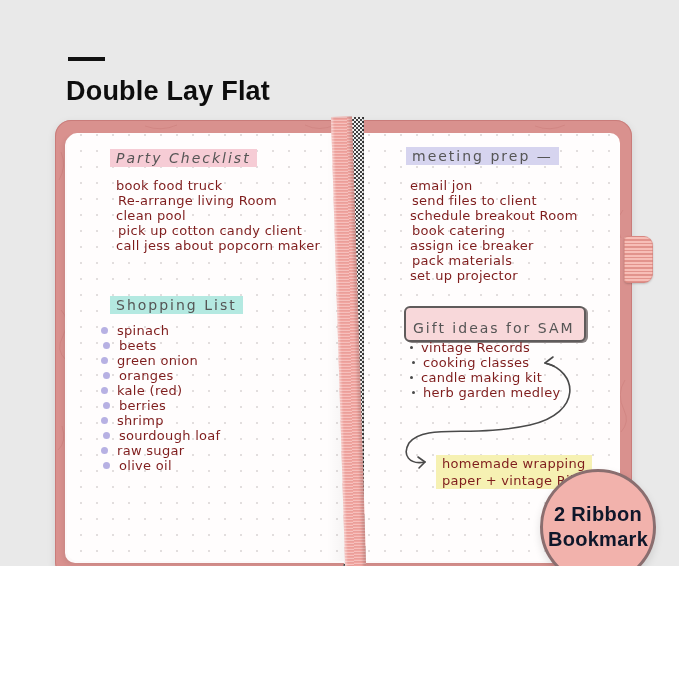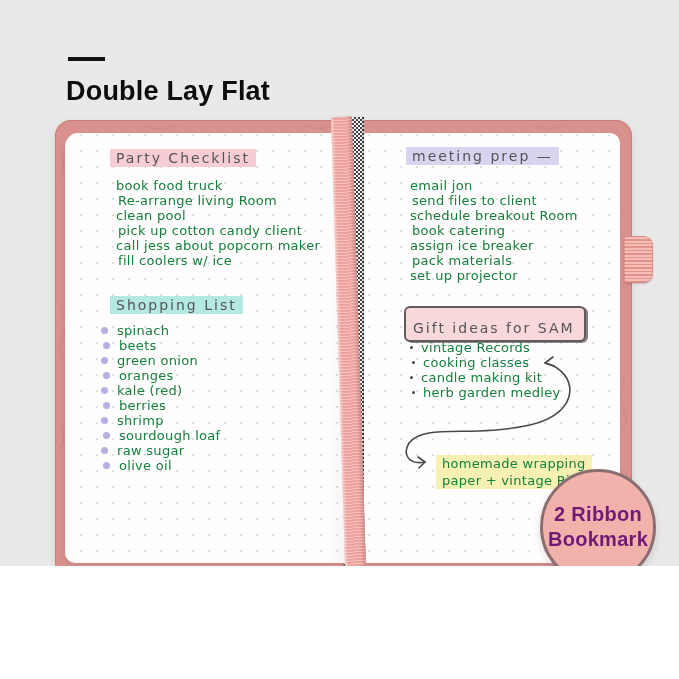--- a/index.html
+++ b/index.html
@@ -12,21 +12,21 @@
   .cover{position:absolute;left:55px;top:120px;width:577px;height:458px;background:#d9918e;
          border-radius:16px;box-shadow:0 3px 8px rgba(0,0,0,.10), inset 0 0 0 1px rgba(190,110,108,.6);}
   .cover-texture{position:absolute;left:0;top:0;width:577px;height:458px;pointer-events:none;}
   .pages{position:absolute;left:12px;top:13px;width:553px;height:428px;background:#fffdfd;border-radius:10px;
          background-image:radial-gradient(circle,#e2dede 1px,transparent 1.3px);
          background-size:16px 16px;background-position:6px 10px;
          box-shadow:-2px 2px 0 rgba(255,255,255,.95), -4px 4px 5px rgba(0,0,0,.07);}
   .gutter{position:absolute;left:260px;top:0;width:40px;height:428px;
           background:linear-gradient(to right,rgba(0,0,0,0) 0%,rgba(0,0,0,.045) 50%,rgba(0,0,0,0) 100%);}
   
-  .hw{font-family:"DejaVu Sans",sans-serif;color:#15803d;font-size:13px;letter-spacing:.3px;}
+  .hw{font-family:"DejaVu Sans",sans-serif;color:#7f1d1d;font-size:13px;letter-spacing:.3px;}
   .hl{display:inline-block;padding:1px 6px;}
   .hdr{font-size:14px;letter-spacing:2px;color:#555;}
   .list{position:absolute;line-height:15px;}
   .list > div{white-space:nowrap;}
   .list > div:nth-child(2n){margin-left:2px;}
   .brow{display:flex;align-items:center;height:15px;}
   .bdot{width:7px;height:7px;border-radius:50%;background:#b7b1e3;margin-right:9px;flex:0 0 auto;}
   .gdot{width:3px;height:3px;border-radius:50%;background:#4a4a4a;margin-right:8px;flex:0 0 auto;}
   .gift-box{position:absolute;left:404px;top:306px;padding:12px 9px 4px 7px;background:#f8d8da;
             border:2px solid #5f5b5b;border-radius:6px;box-shadow:2px 1px 0 #8b8585;}
@@ -46,21 +46,21 @@
                transform:rotate(-1.8deg);transform-origin:top left;
                box-shadow:inset -3px 0 3px rgba(0,0,0,.14), inset 2px 0 2px rgba(255,255,255,.35);}
   .pen-loop{position:absolute;left:624px;top:236px;width:29px;height:47px;z-index:4;
             background:#f0aaa3;
             background-image:repeating-linear-gradient(to bottom,#e2938c 0 1.5px,#f7beb7 1.5px 3.5px);
             border-radius:4px 9px 9px 4px;box-shadow:0 1px 2px rgba(0,0,0,.18), inset 0 0 0 1px rgba(205,125,120,.5);}
   
   .badge{position:absolute;left:540px;top:469px;width:116px;height:116px;border-radius:50%;z-index:10;
          background:#f2b2ac;border:3px solid #8a6e6f;box-sizing:border-box;
          display:flex;flex-direction:column;align-items:center;justify-content:center;
-         color:#701a75;font-weight:700;font-size:20px;line-height:25px;letter-spacing:.3px;
+         color:#0f172a;font-weight:700;font-size:20px;line-height:25px;letter-spacing:.3px;
          box-shadow:0 4px 8px rgba(0,0,0,.12);}
   .arrow-svg{position:absolute;left:395px;top:345px;z-index:3;}
 </style>
 </head>
 <body>
 
 <div class="stage">
 
   <div class="title-dash"></div>
   <div class="page-title">Double Lay Flat</div>
@@ -82,30 +82,29 @@
           <path d="M480,6 q15,6 30,-1"></path>
       </g>
     </svg>
 
     <div class="pages">
       <div class="gutter"></div>
     </div>
   </div>
 
   <div class="hw hdr" style="position:absolute;left:110px;top:149px;">
-    <span class="hl" style="background:#f6ccd5;">Party Checklist</span>
+    <span class="hl" style="background:#f6ccd5;font-style:italic;">Party Checklist</span>
   </div>
 
   <div class="list hw" style="left:116px;top:178px;">
     <div>book food truck</div>
     <div>Re-arrange living Room</div>
     <div>clean pool</div>
     <div>pick up cotton candy client</div>
     <div>call jess about popcorn maker</div>
-    <div>fill coolers w/ ice</div>
   </div>
 
   <div class="hw hdr" style="position:absolute;left:110px;top:296px;">
     <span class="hl" style="background:#b4e9e1;">Shopping List</span>
   </div>
 
   <div class="list hw" style="left:101px;top:323px;">
     <div class="brow">
         <span class="bdot"></span>
         <span>spinach</span>

